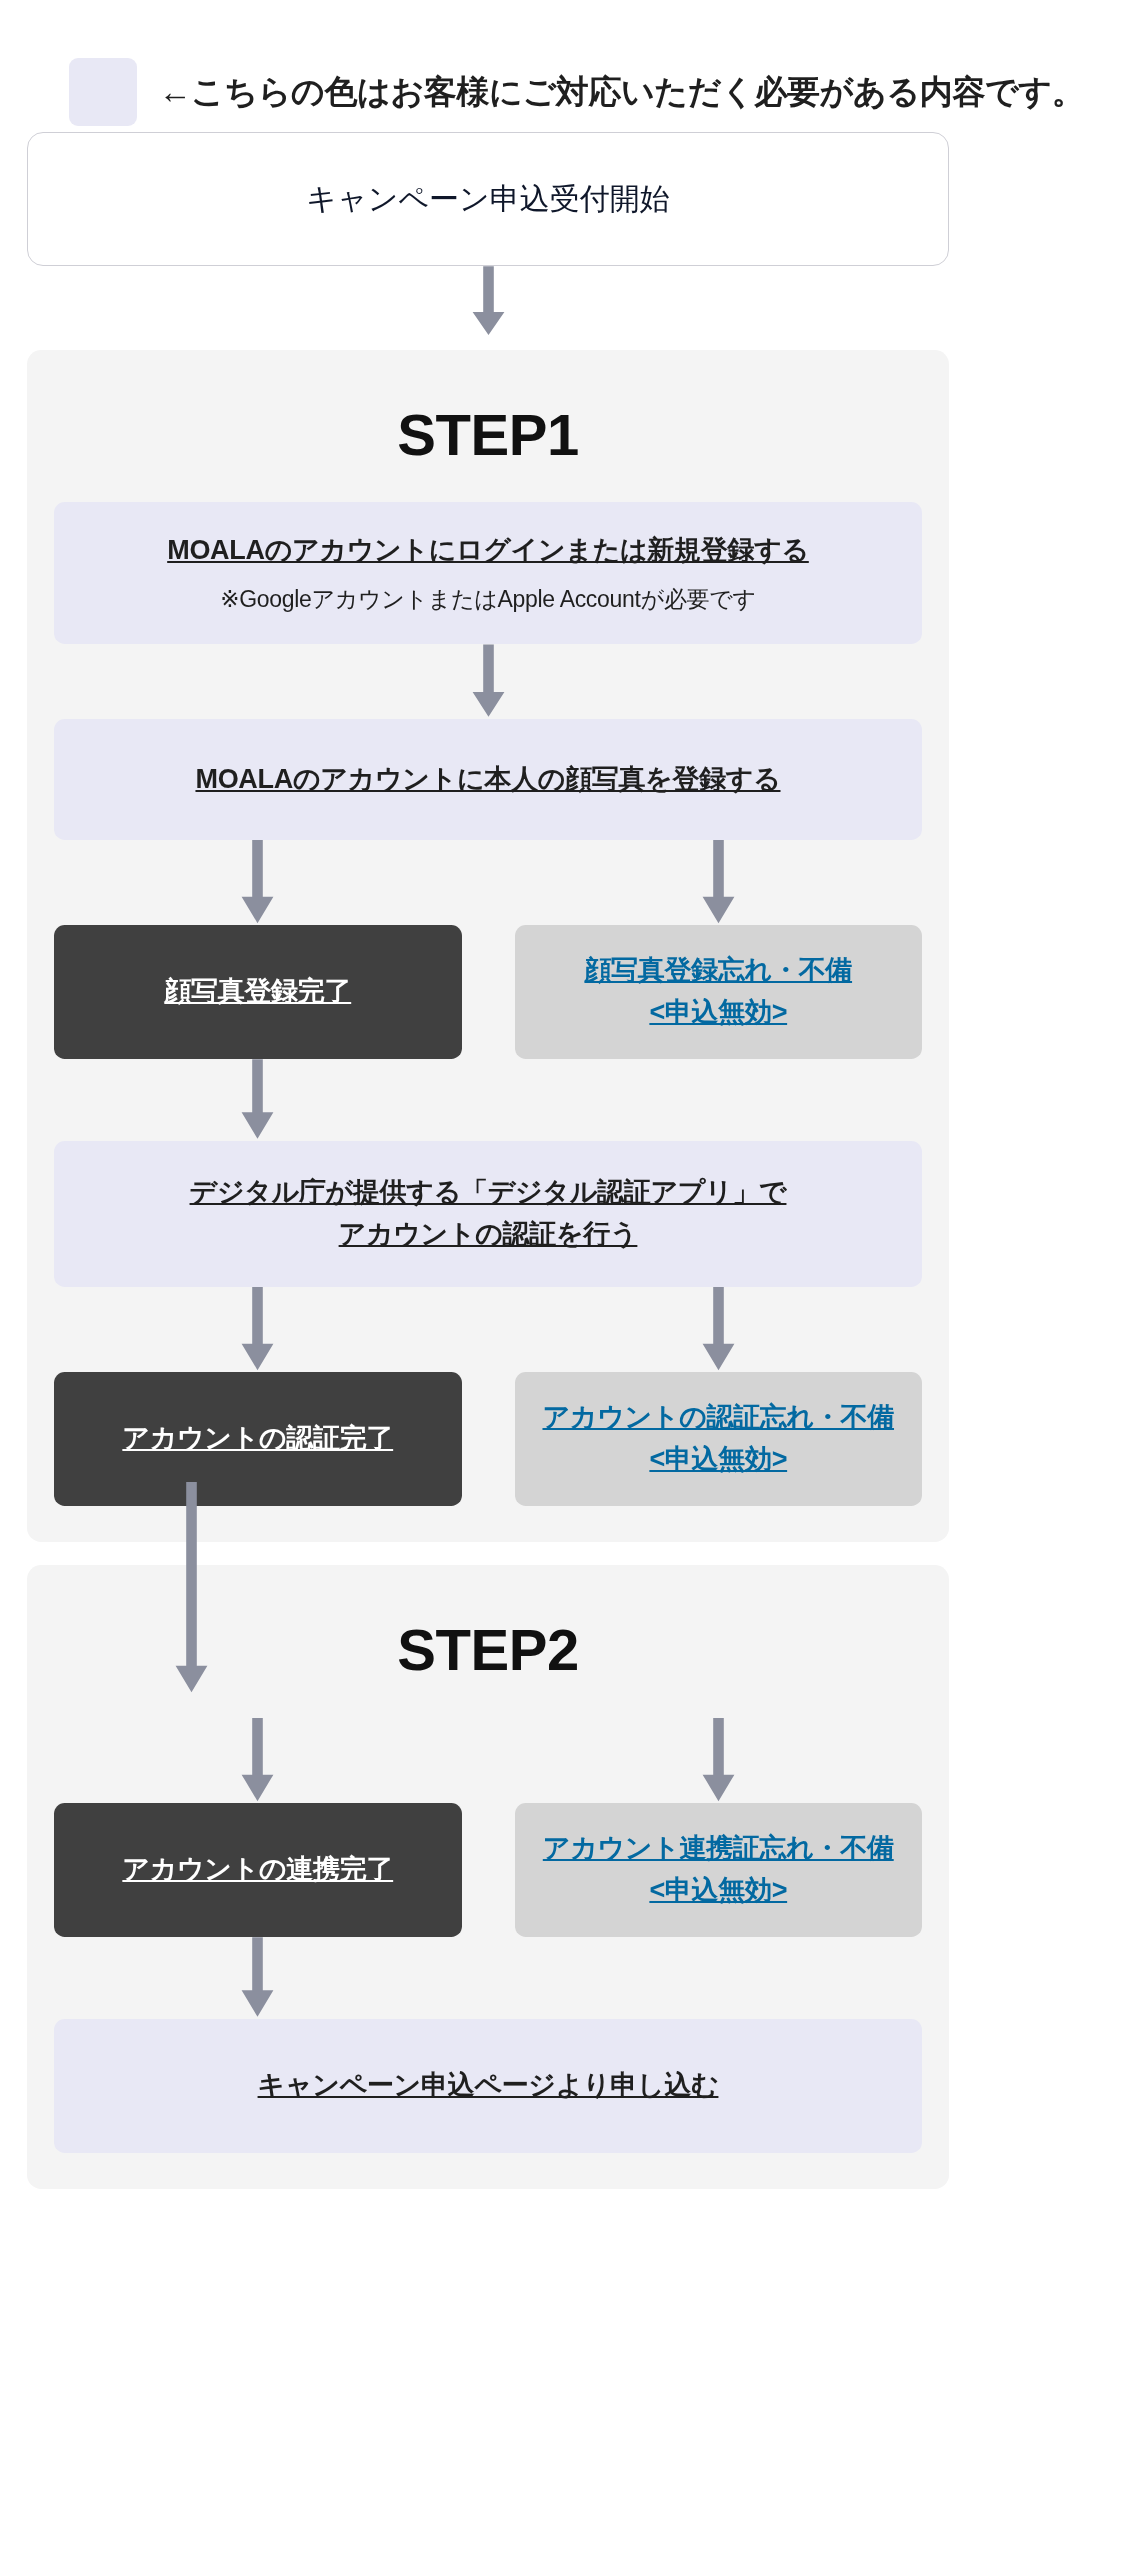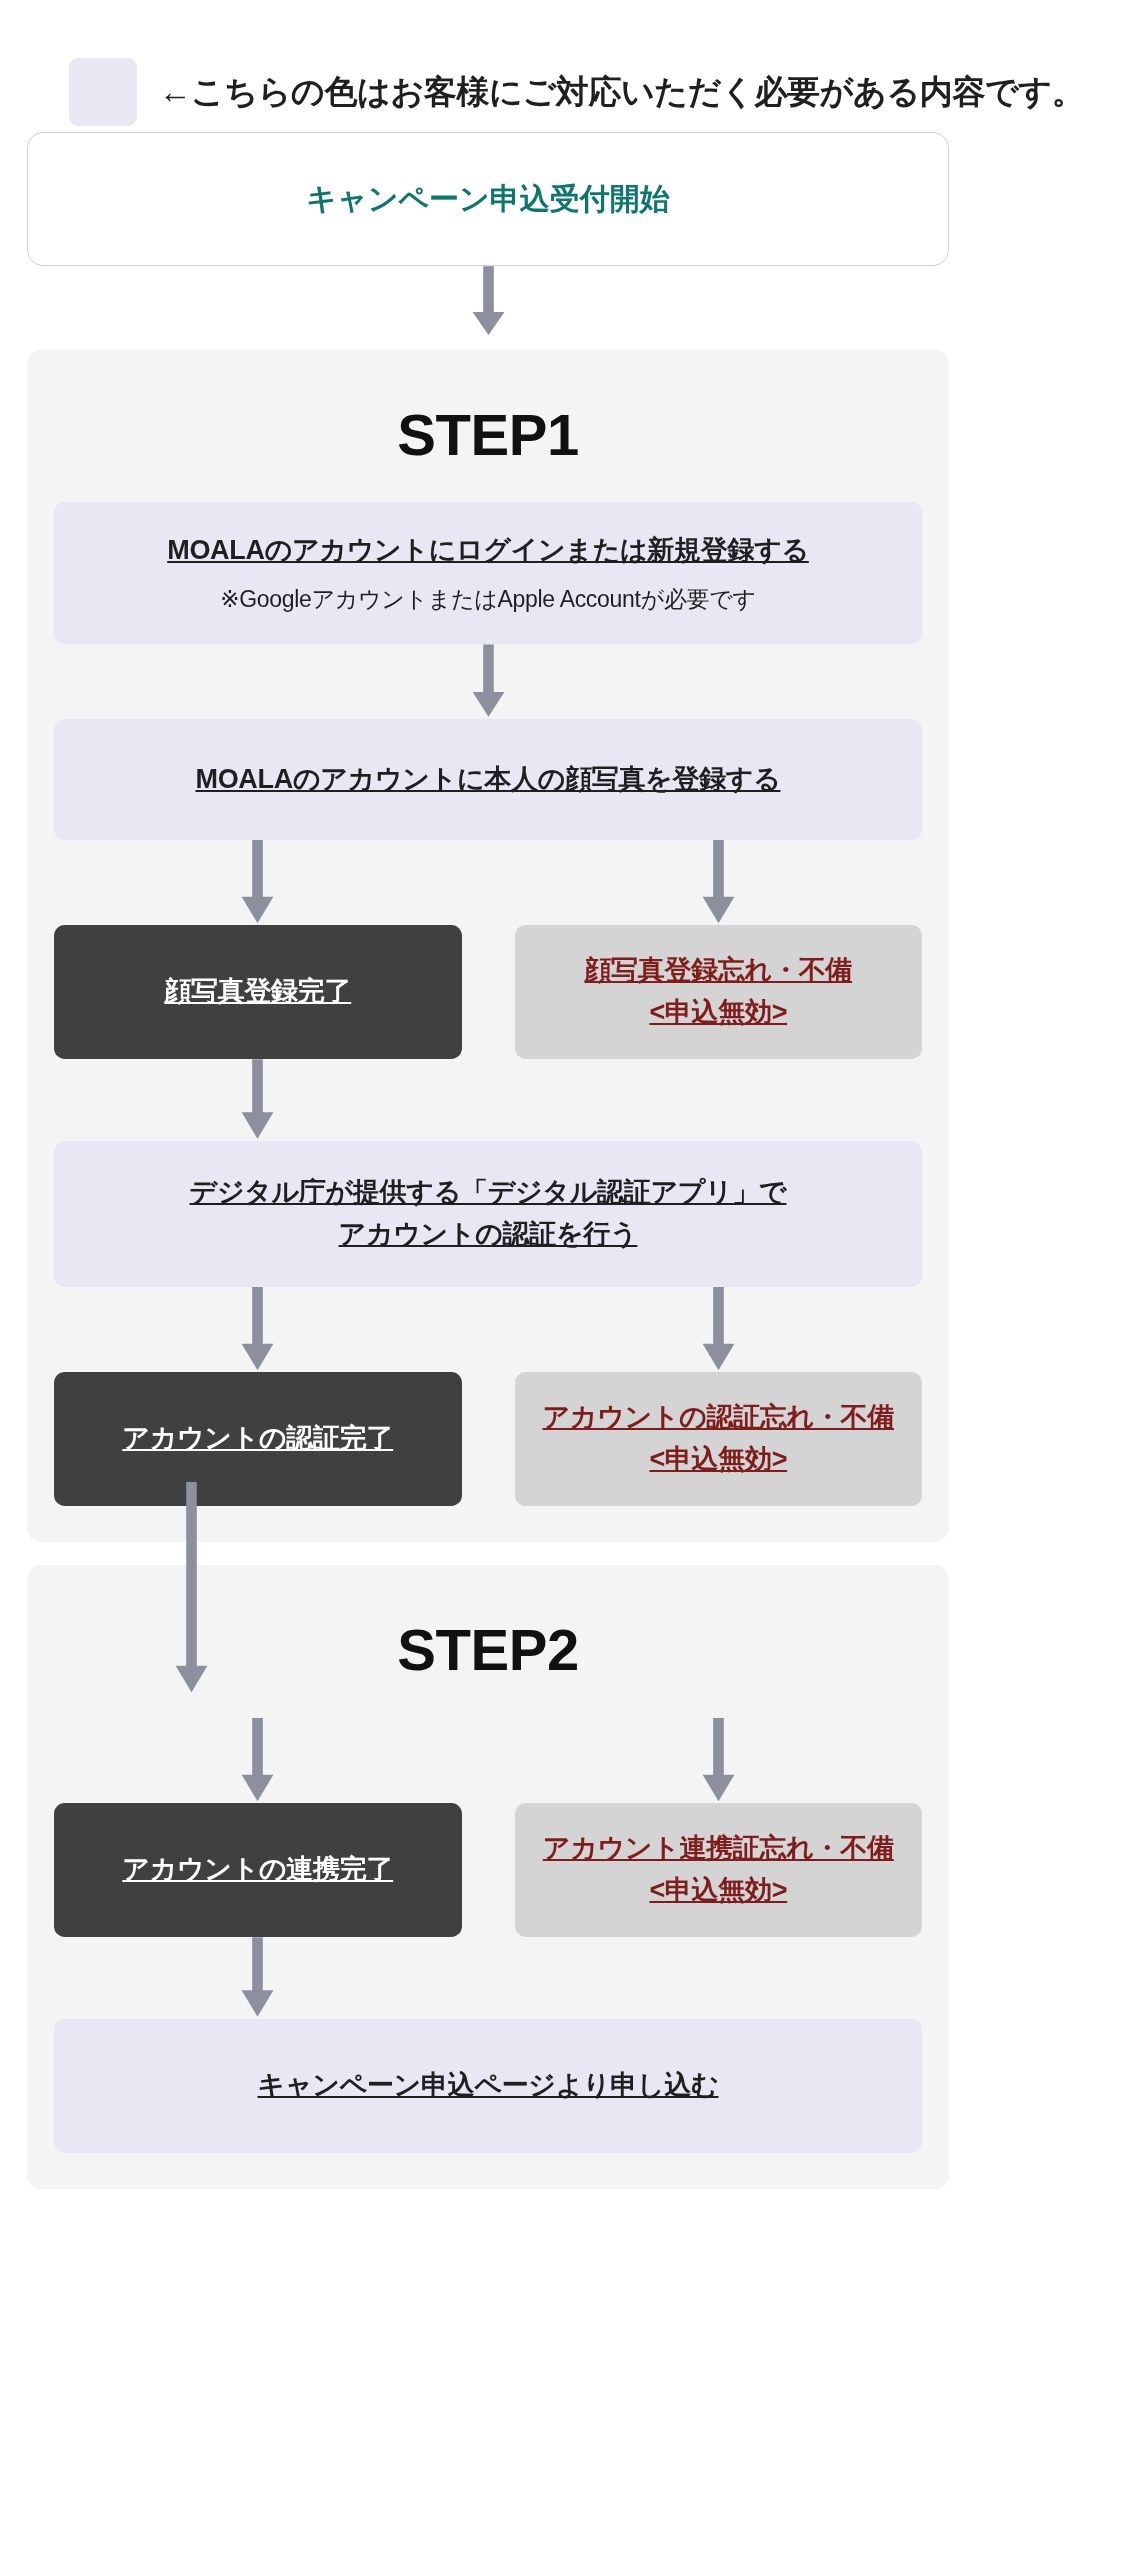--- a/index.html
+++ b/index.html
@@ -53,22 +53,22 @@
     height: 134px;
     border: 1.8px solid #cfcfd6;
     border-radius: 16px;
     background: #ffffff;
     display: flex;
     align-items: center;
     justify-content: center;
   }
   .start-box .label {
     font-size: 30px;
-    font-weight: 700;
-    color: #0f766e;
+    font-weight: 400;
+    color: #0f172a;
     letter-spacing: 0px;
   }
 
   
   .arrow {
     display: flex;
     flex-direction: column;
     align-items: center;
     justify-content: center;
   }
@@ -107,21 +107,21 @@
   .box-purple {
     background: #e8e8f5;
     color: #1f1f1f;
   }
   .box-blue {
     background: #404040;
     color: #ffffff;
   }
   .box-gray {
     background: #d4d4d4;
-    color: #7f1d1d;
+    color: #0369a1;
   }
   .box .line {
     font-size: 27px;
     font-weight: 700;
     line-height: 1.55;
     letter-spacing: -0.3px;
     text-decoration: underline;
   }
   .box .sub {
     font-size: 23px;

